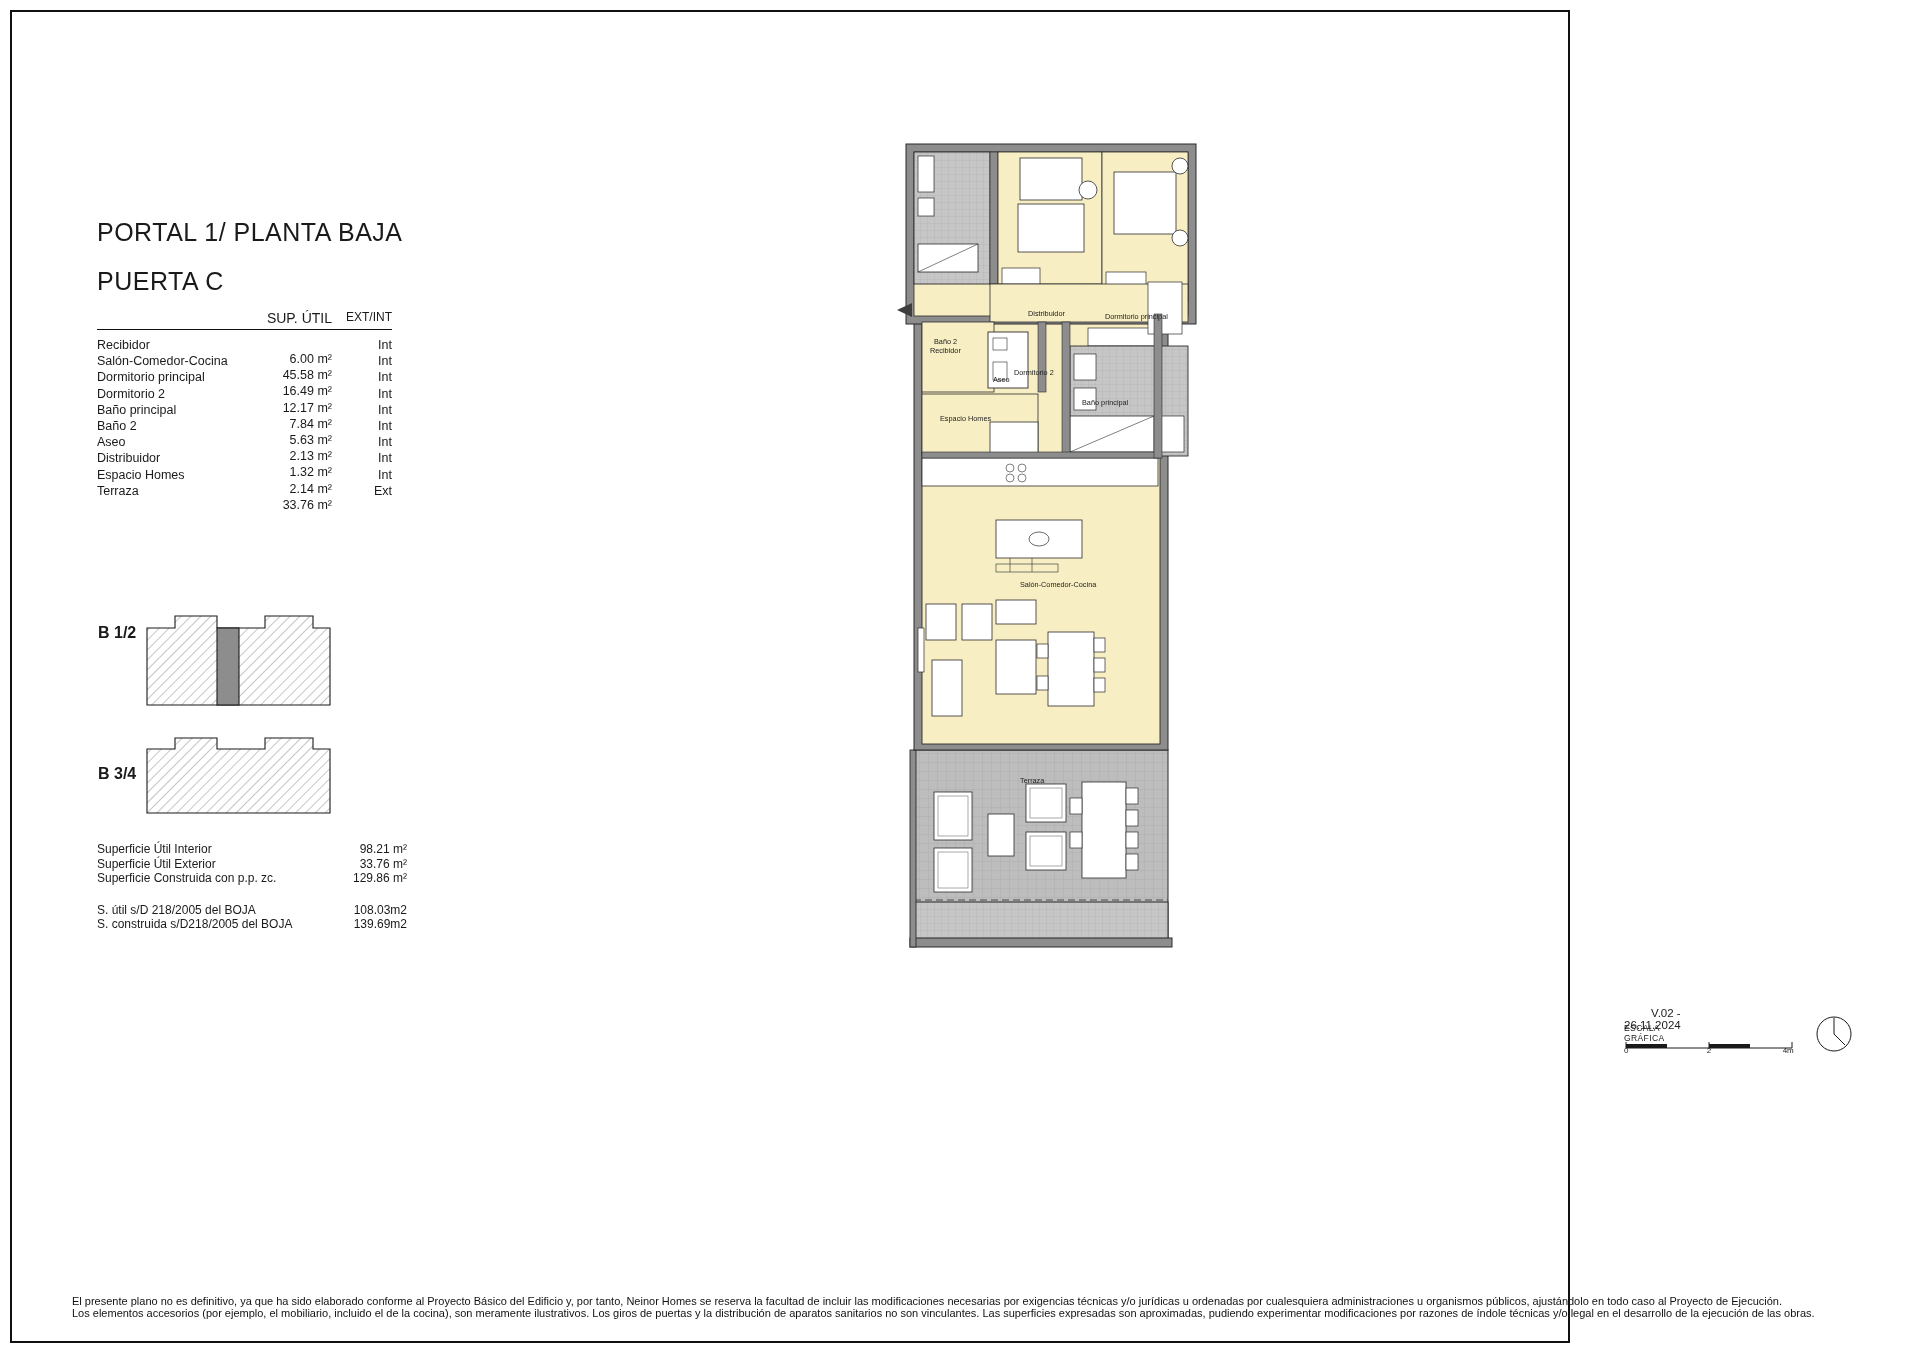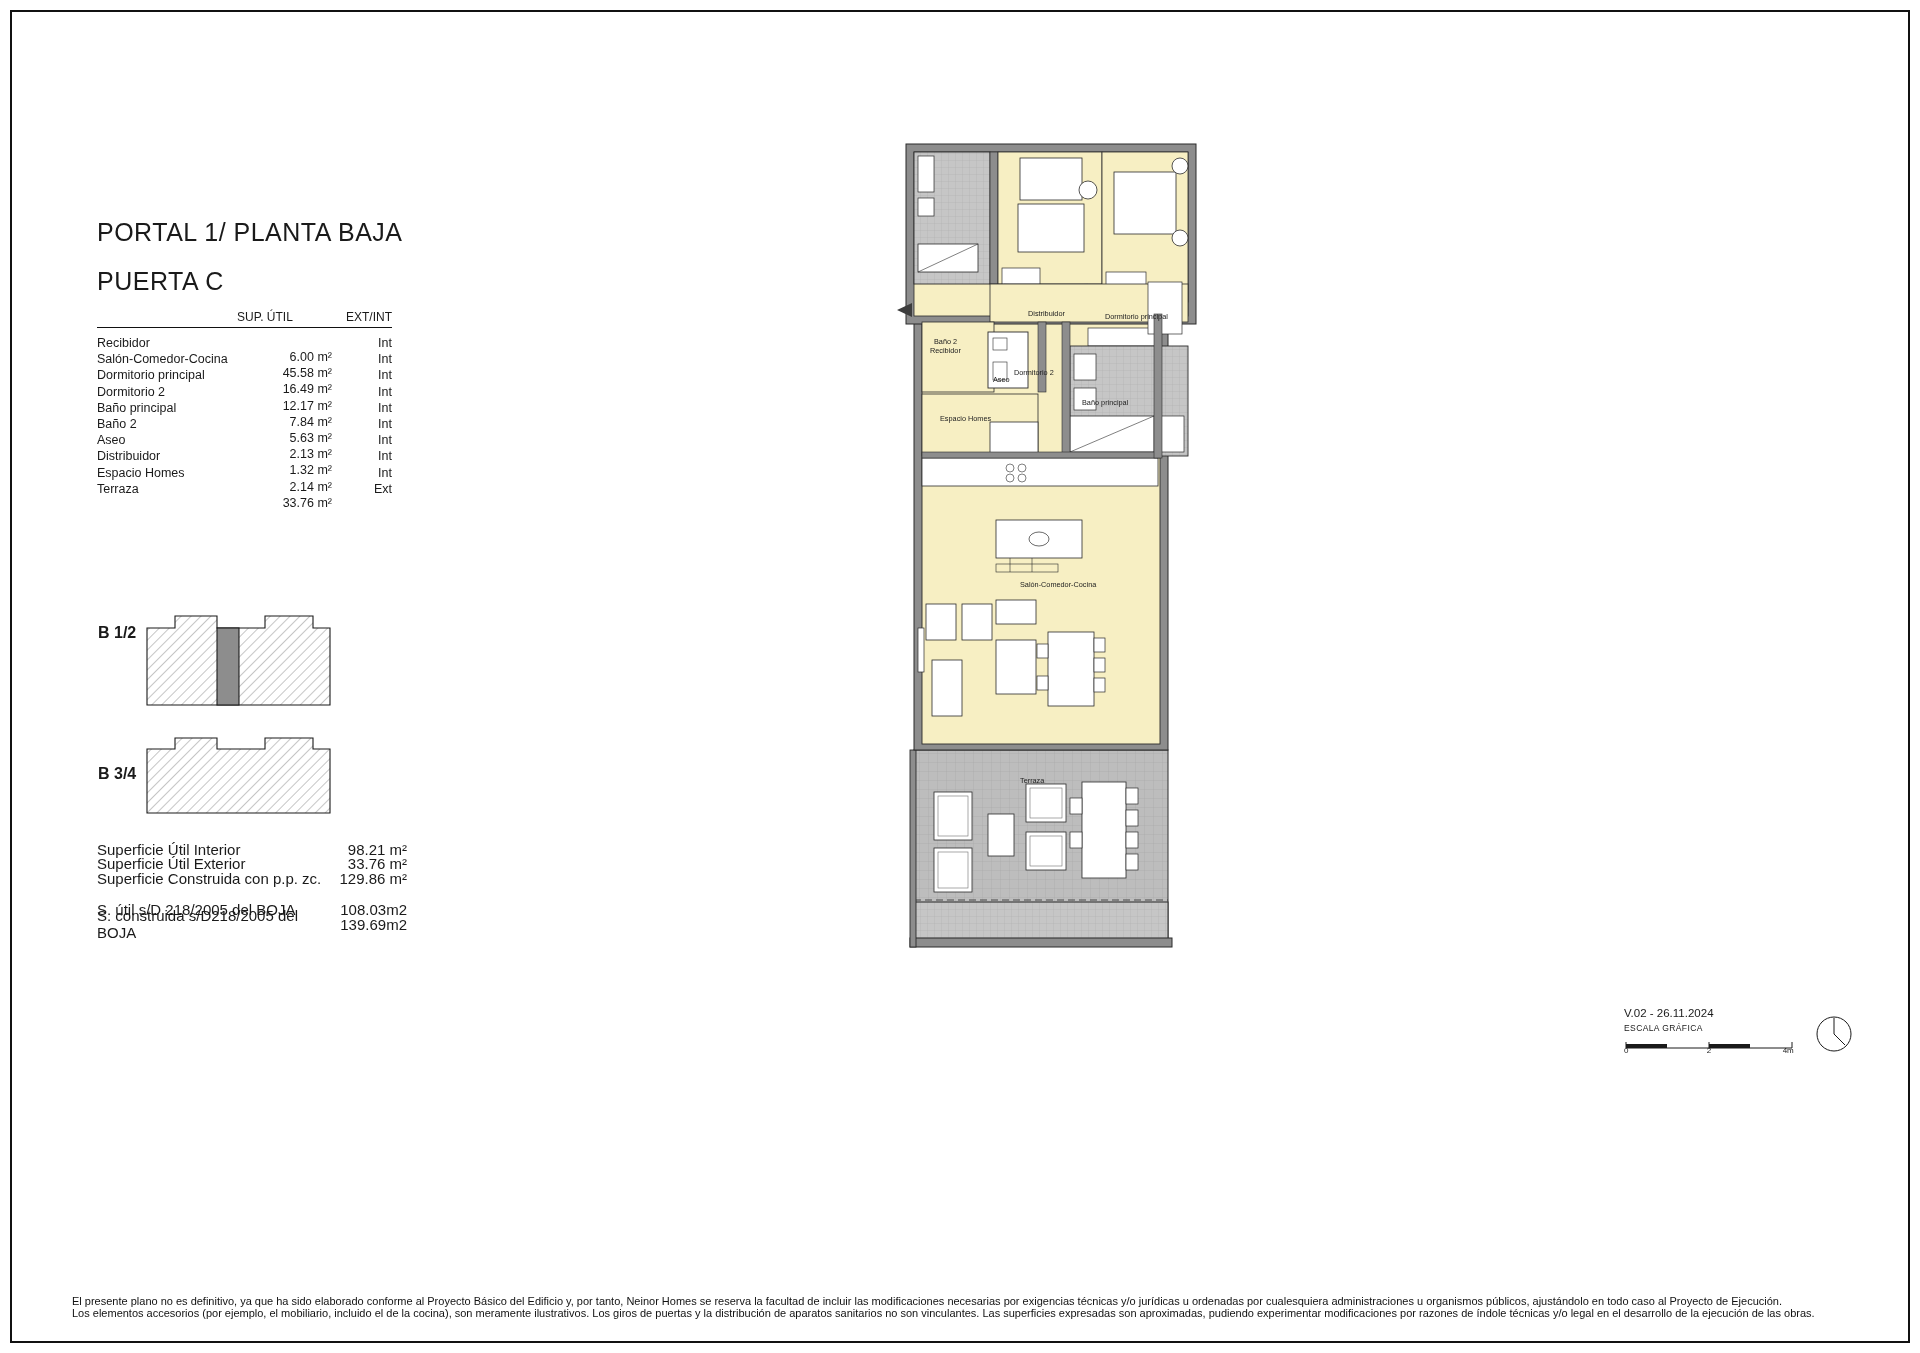--- a/index.html
+++ b/index.html
@@ -1,41 +1,41 @@
 <!DOCTYPE html>
 <html><head>
 <meta charset="utf-8">
 <style>
   html,body{margin:0;padding:0;background:#ffffff;}
   body{width:1920px;height:1353px;position:relative;font-family:"Liberation Sans",sans-serif;color:#1a1a1a;overflow:hidden;}
-  .sheet{position:absolute;left:10px;top:10px;width:1900px;height:1333px;background:#ffffff;border:2px solid #111;box-sizing:border-box;}
+  .sheet{position:absolute;left:10px;top:10px;width:1560px;height:1333px;background:#ffffff;border:2px solid #111;box-sizing:border-box;}
 
   
   .title1{position:absolute;left:85px;top:206px;font-size:25px;letter-spacing:.5px;}
   .title2{position:absolute;left:85px;top:255px;font-size:25px;letter-spacing:.5px;}
 
   .tbl{position:absolute;left:85px;top:298px;width:295px;font-size:12.5px;}
   .tbl .hdr{display:flex;border-bottom:1px solid #111;padding-bottom:3px;}
   .tbl .hdr .c1{width:140px;}
-  .tbl .hdr .c2{width:95px;font-size:12px;}
+  .tbl .hdr .c2{width:95px;text-align:right;font-size:14px;}
   .tbl .hdr .c3{width:60px;text-align:right;font-size:12px;}
   .tbl .rowwrap{padding-top:7px;}
   .tbl .row{display:flex;height:16.2px;align-items:center;}
   .tbl .row .c1{width:140px;}
   .tbl .row .c2{width:95px;text-align:right;margin-top:28px;}
   .tbl .row .c3{width:60px;text-align:right;}
 
   .blocklbl{position:absolute;font-weight:bold;font-size:16px;}
   #b12lbl{left:86px;top:612px;}
   #b34lbl{left:86px;top:753px;}
 
   .hatch-a{position:absolute;left:133px;top:600px;width:187px;height:95px;}
   .hatch-b{position:absolute;left:133px;top:723px;width:187px;height:80px;}
 
-  .sums{position:absolute;left:85px;top:830px;font-size:15px;}
+  .sums{position:absolute;left:85px;top:830px;font-size:12px;}
   .sums .r{display:flex;height:14.5px;align-items:center;}
   .sums .r .a{width:235px;}
   .sums .r .b{width:75px;text-align:right;}
   .sums .gap{height:17px;}
 
   
   .plan{position:absolute;left:880px;top:120px;width:340px;height:830px;}
   .plan svg{display:block;}
   .rmlbl{position:absolute;font-size:7.3px;color:#222;white-space:nowrap;}
 

